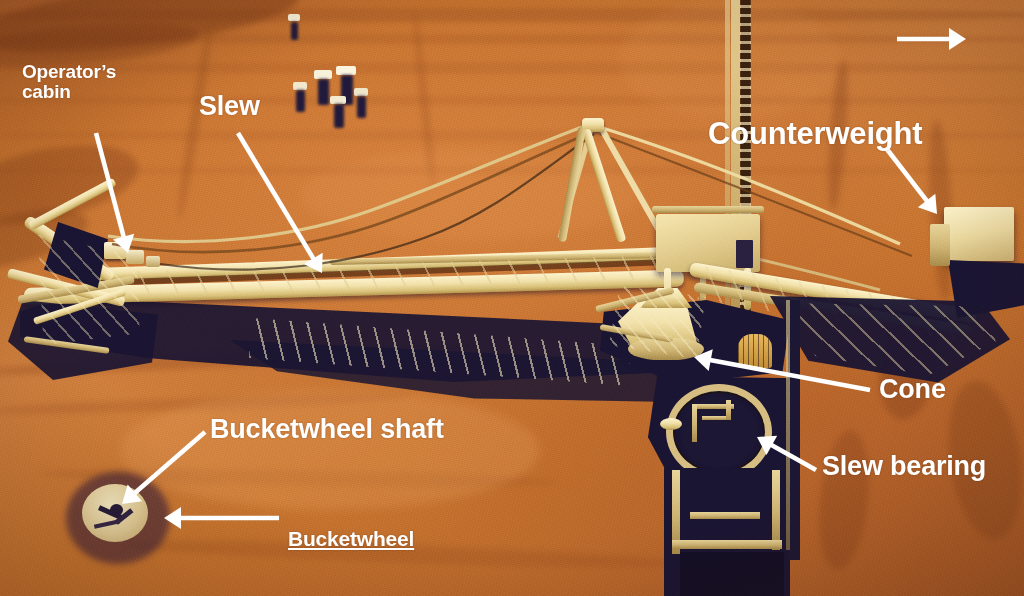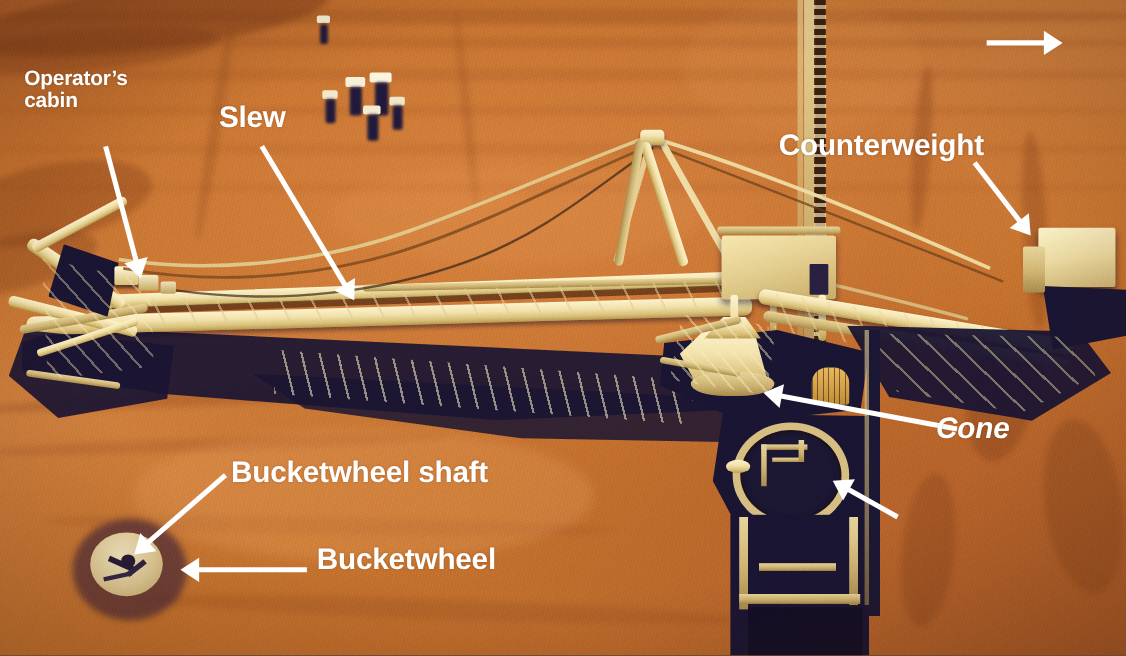--- a/index.html
+++ b/index.html
@@ -325,18 +325,19 @@
         <polygon points="694,357 712.7360010634355,349.3213110395756 708.6816532923314,370.94449915213073"></polygon>
         <polygon points="757,437 777.2065699825457,435.69825903479943 766.4672070196407,454.8989382715083"></polygon>
         <polygon points="122,504 127.63356161615911,484.5510158744232 142.04965466946453,501.1695675886503"></polygon>
         <polygon points="164,518 181,507 181,529"></polygon>
       </g>
   </svg>
 
   <div class="label" style="left:22px;top:62px;font-size:19px;">Operator’s
 cabin</div>
   <div class="label" style="left:199px;top:92px;font-size:27px;">Slew</div>
-  <div class="label" style="left:708px;top:118px;font-size:27px;">Counterweight</div>
-  <div class="label" style="left:851px;top:375px;font-size:27px;font-style:italic;">Cone</div>
+  <div class="label" style="left:708px;top:118px;font-size:31px;">Counterweight</div>
+  <div class="label" style="left:879px;top:375px;font-size:27px;">Cone</div>
+  <div class="label" style="left:822px;top:452px;font-size:27px;">Slew bearing</div>
   <div class="label" style="left:210px;top:415px;font-size:27px;">Bucketwheel shaft</div>
-  <div class="label" style="left:288px;top:494px;font-size:27px;">Bucketwheel</div>
+  <div class="label" style="left:288px;top:528px;font-size:21px;text-decoration:underline;">Bucketwheel</div>
 
 </div>
 
 </body></html>

